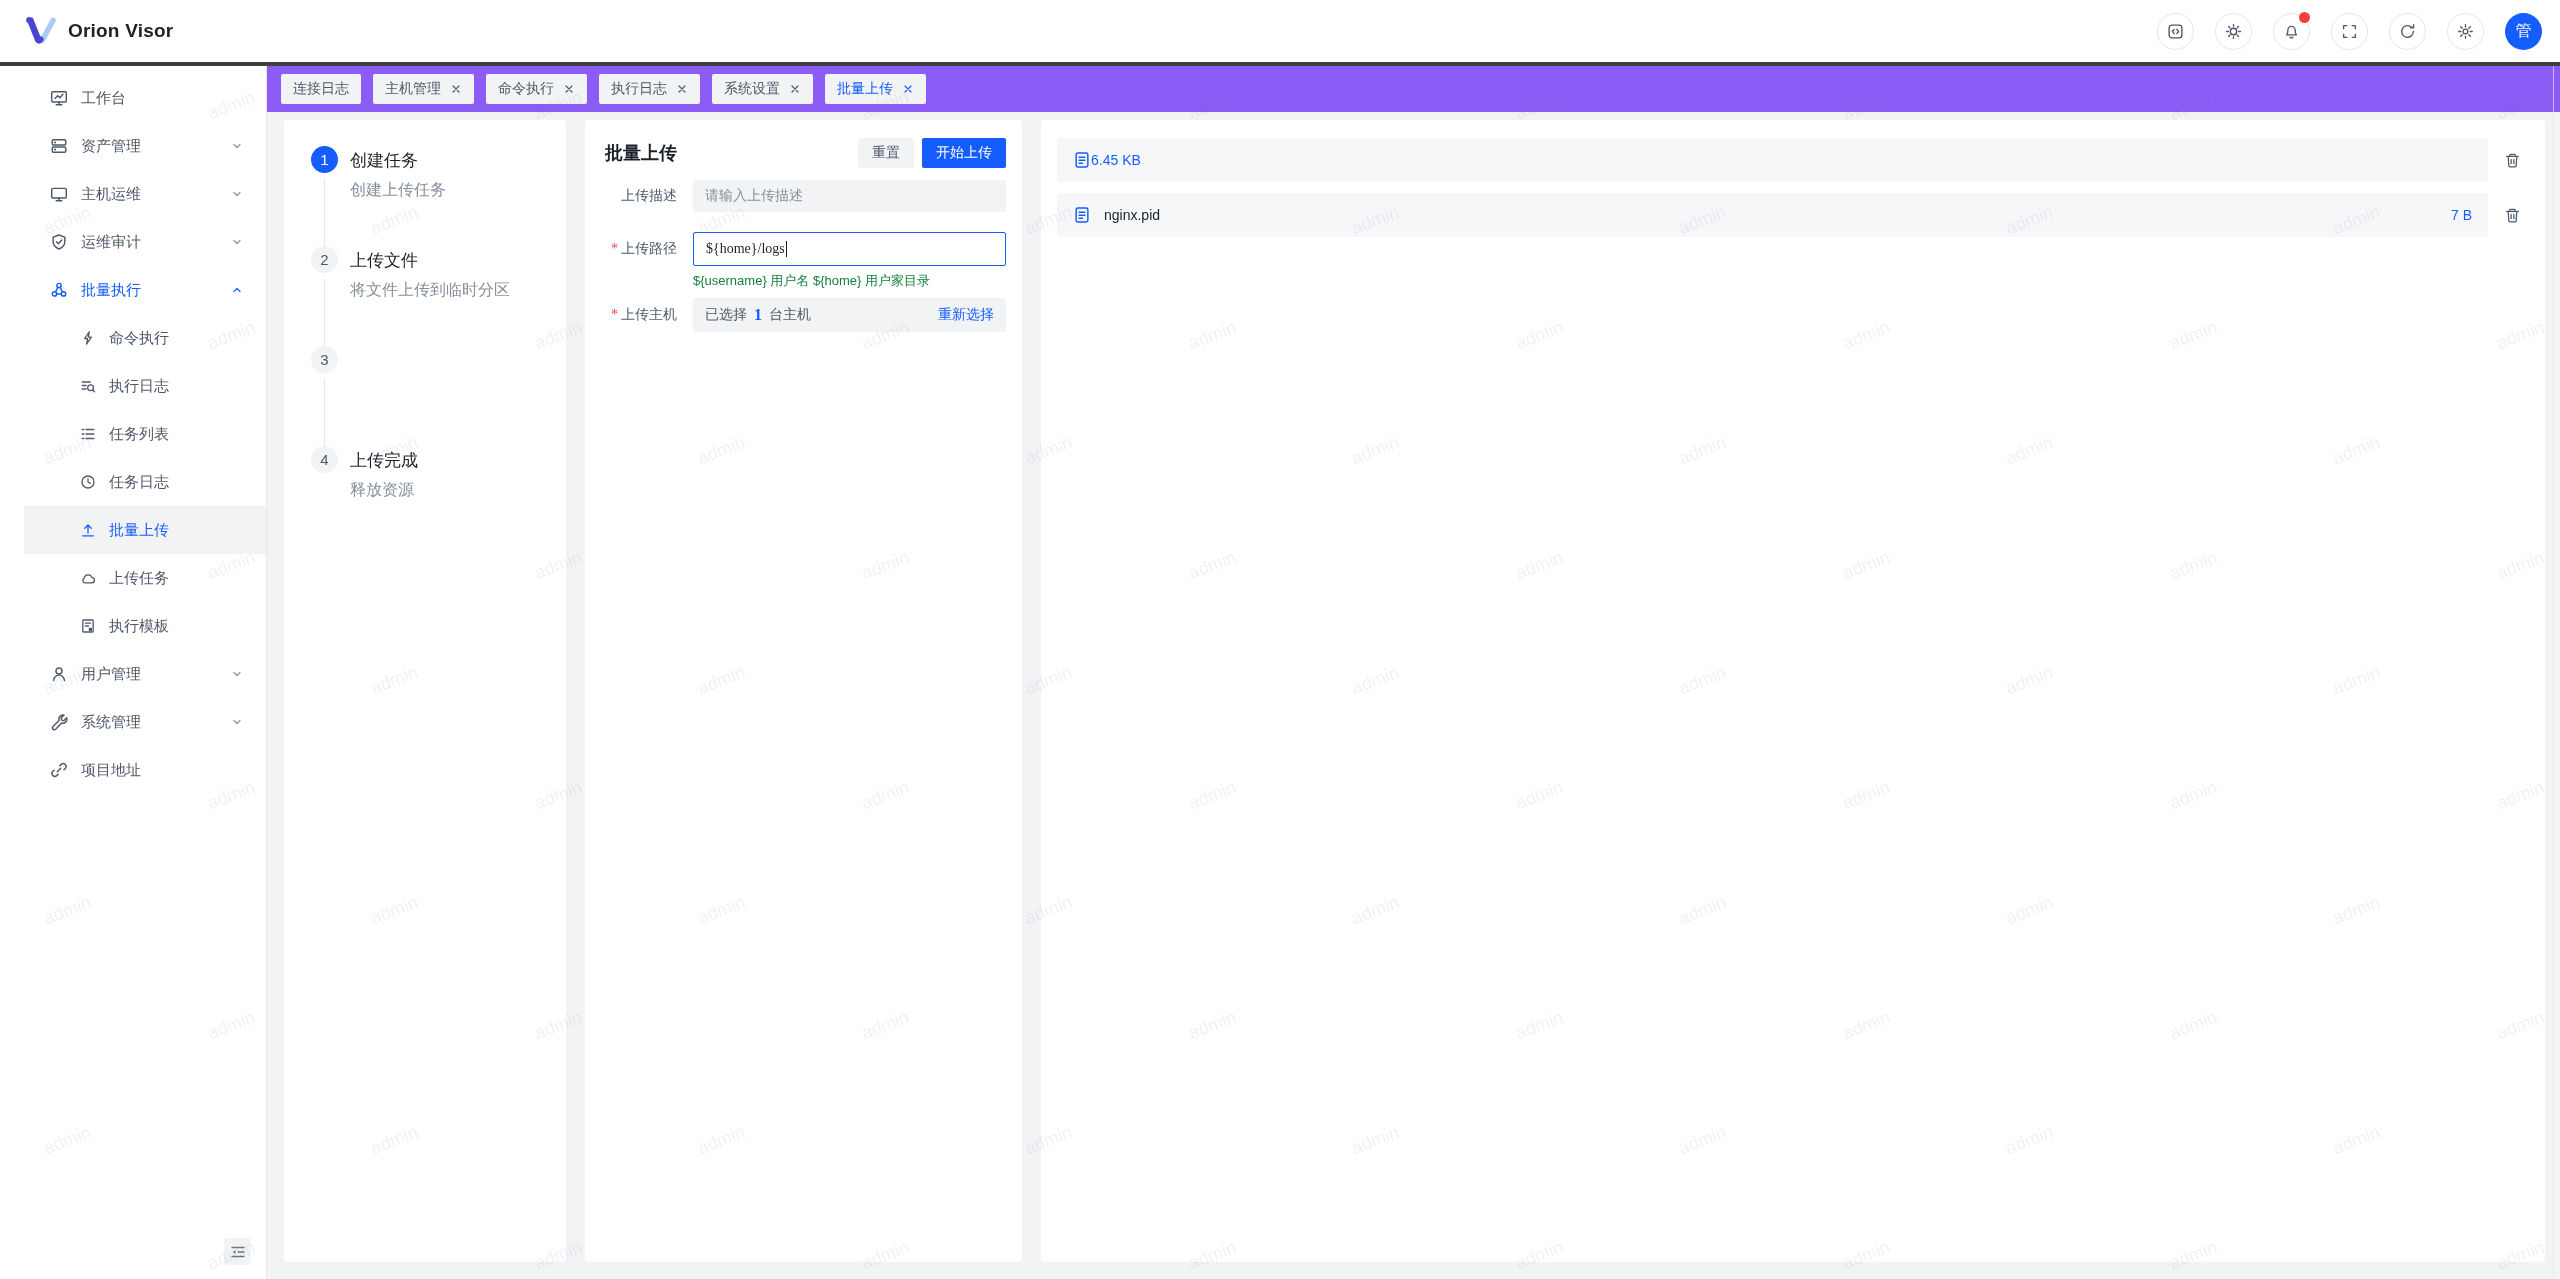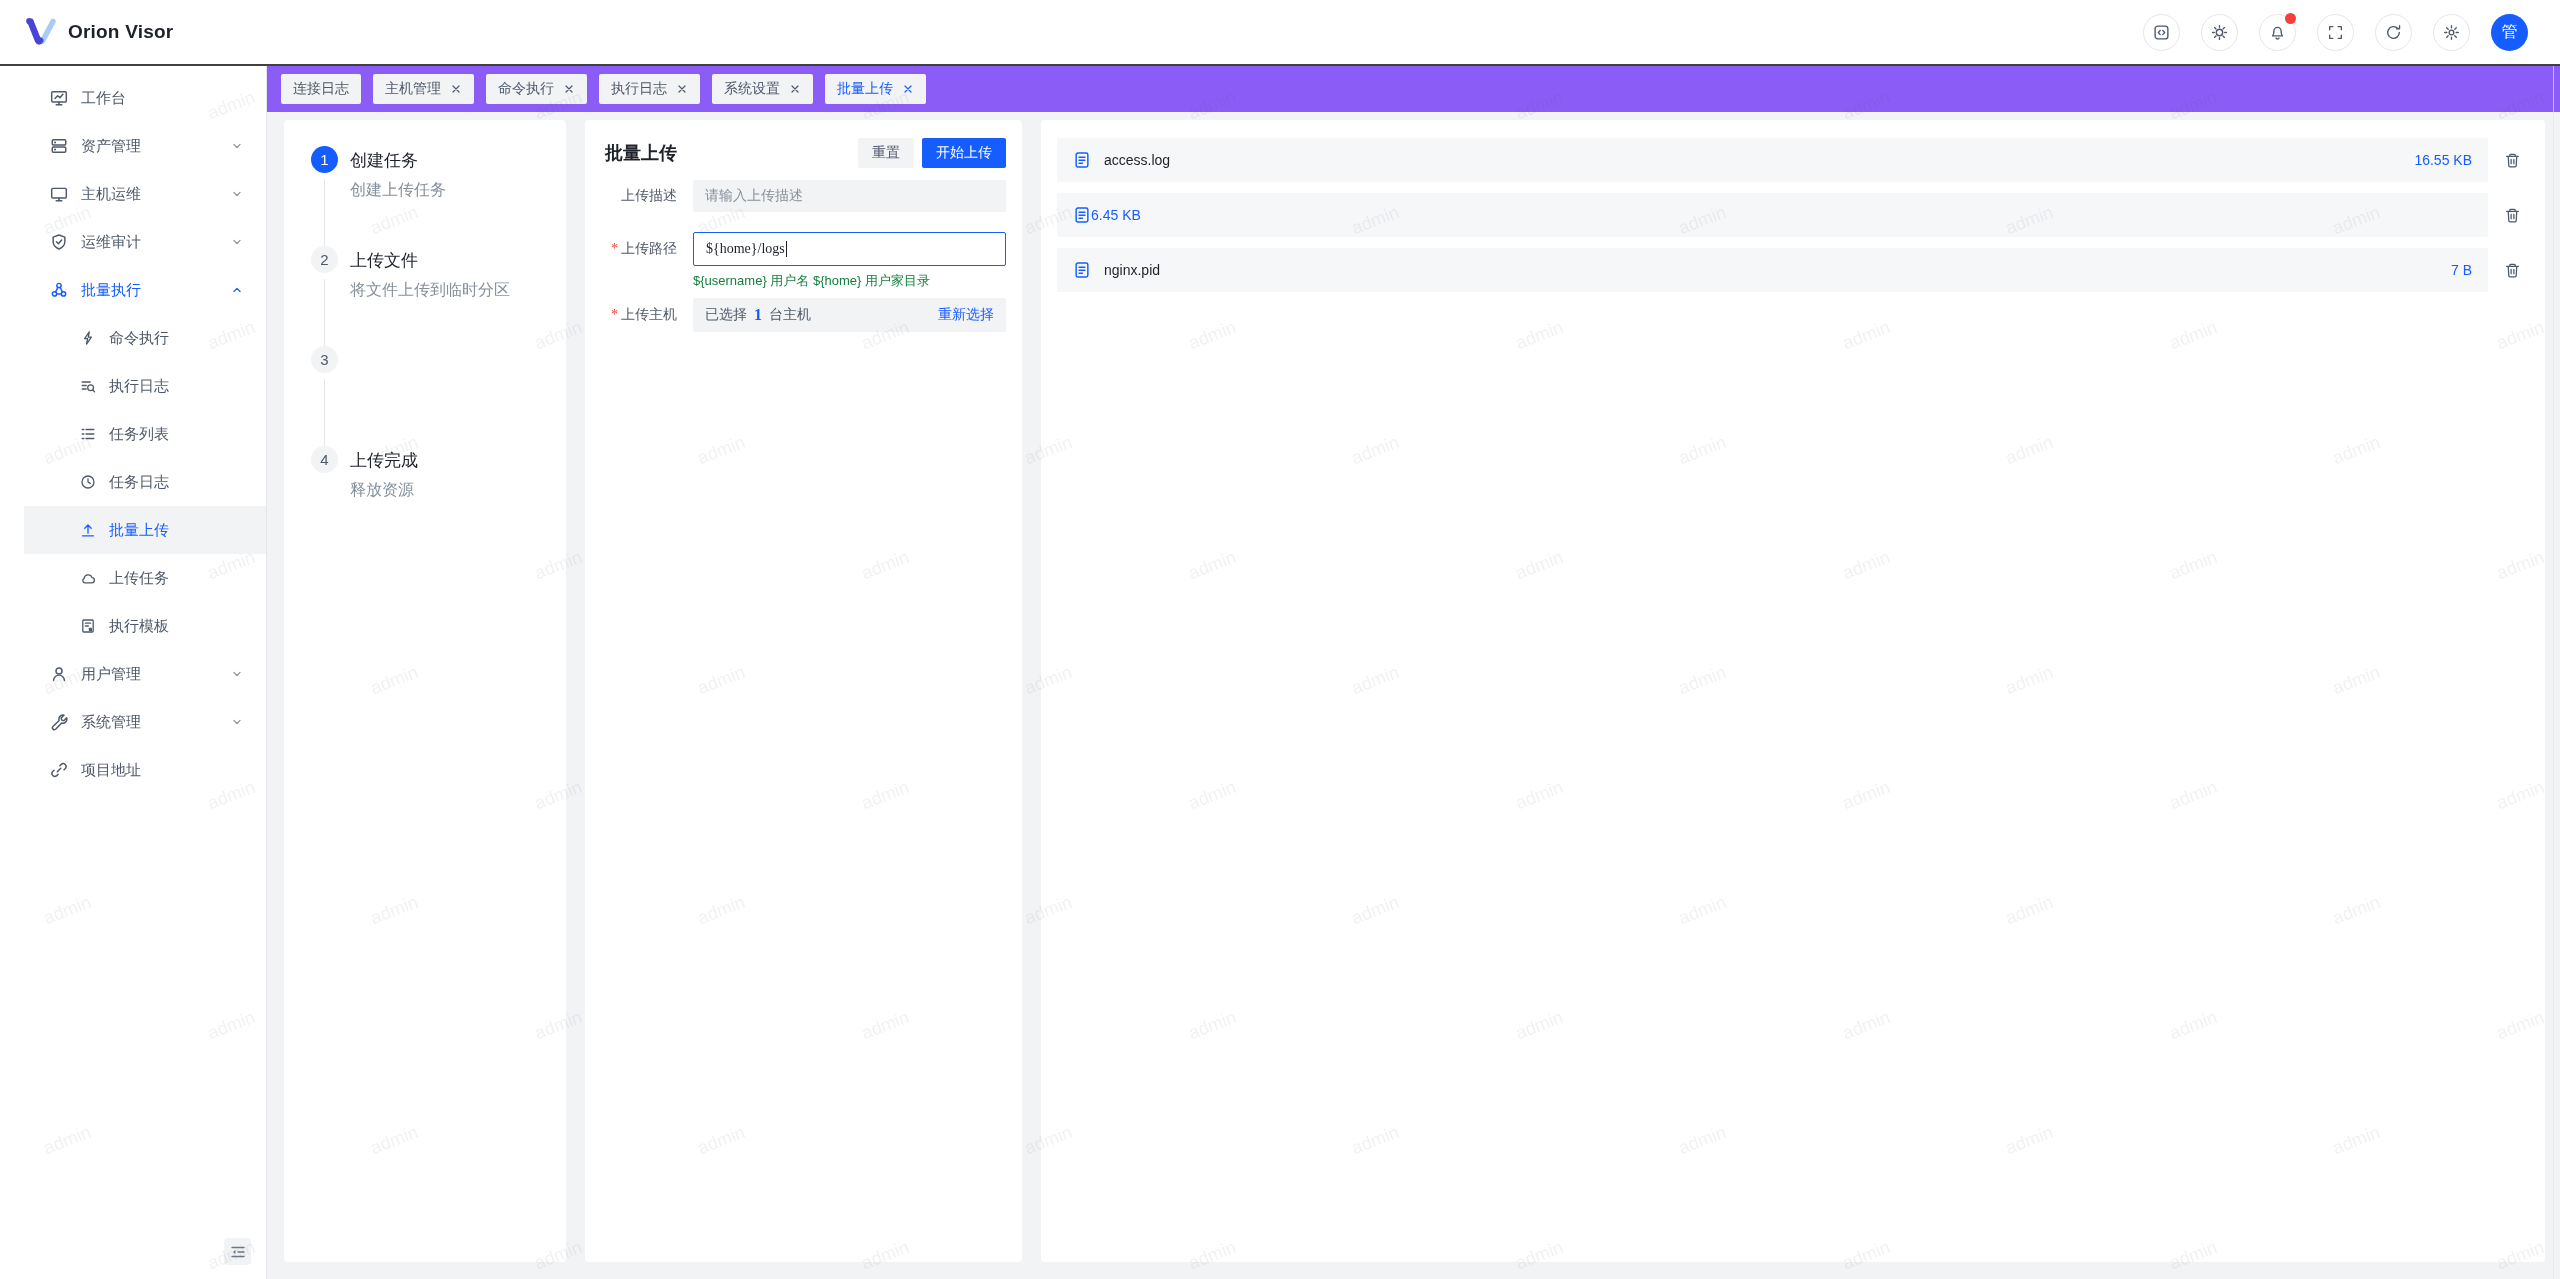--- a/index.html
+++ b/index.html
@@ -2,21 +2,21 @@
 <html><head>
 <meta charset="utf-8">
 <title>Orion Visor</title>
 <style>
   * { margin:0; padding:0; box-sizing:border-box; }
   html,body { width:2560px; height:1279px; overflow:hidden; }
   body { font-family:"Liberation Sans","DejaVu Sans",sans-serif; background:#f2f3f5; color:#1d2129; }
   .page { position:relative; width:2560px; height:1279px; background:#f2f3f5; }
 
   
-  .header { height:66px; background:#fff; border-bottom:2px solid #404040; display:flex; align-items:center; justify-content:space-between; padding:0 32px 0 24px; position:relative; z-index:2; }
+  .header { height:66px; background:#fff; border-bottom:4px solid #404040; display:flex; align-items:center; justify-content:space-between; padding:0 18px 0 24px; position:relative; z-index:2; }
   .logo { display:flex; align-items:center; gap:10px; }
   .logo-title { font-size:19px; font-weight:600; color:#1d2129; letter-spacing:.2px; }
   .header-actions { display:flex; align-items:center; gap:21px; }
   .hicon { position:relative; width:37px; height:37px; border-radius:50%; background:#fff; border:1px solid #e5e6eb; display:flex; align-items:center; justify-content:center; color:#4e5969; cursor:pointer; }
   .badge-dot { position:absolute; top:-2px; right:-1px; width:11px; height:11px; border-radius:50%; background:#f53f3f; }
   .avatar { width:37px; height:37px; border-radius:50%; background:#165dff; color:#fff; font-size:16px; display:flex; align-items:center; justify-content:center; cursor:pointer; }
 
   
   .main { display:flex; height:1213px; }
   .sidebar { width:267px; background:#fff; border-right:1px solid #e5e6eb; padding-top:8px; position:relative; flex:none; }
@@ -398,35 +398,20 @@
                 <span>台主机</span>
                 <span class="host-spacer"></span>
                 <a class="link">重新选择</a>
               </div>
             </div>
           </div>
         </div>
 
         <div class="card files-card">
 
-          <div class="frow-wrap">
-            <div class="frow">
-              <svg width="18" height="18" viewBox="0 0 16 16" fill="none" stroke="#165dff" stroke-width="1.3" stroke-linecap="round">
-                  <rect x="2.8" y="1.8" width="10.4" height="12.4" rx="1.5"></rect>
-                  <path d="M5.4 5.5h5.2M5.4 8.2h5.2M5.4 10.9h3"></path>
-                </svg>
-              <span class="fname">access.log</span>
-              <span class="fsize">16.55 KB</span>
-            </div>
-            <button class="fdel">
-              <svg width="17" height="17" viewBox="0 0 16 16" fill="none" stroke="currentColor" stroke-width="1.2" stroke-linecap="round" stroke-linejoin="round">
-                  <path d="M2.5 4.2h11M5.5 4.2V3a.8.8 0 0 1 .8-.8h3.4a.8.8 0 0 1 .8.8v1.2M4 4.2l.5 8.6a1.2 1.2 0 0 0 1.2 1.2h4.6a1.2 1.2 0 0 0 1.2-1.2l.5-8.6M6.7 7v4M9.3 7v4"></path>
-                </svg>
-            </button>
-          </div>
           <div class="frow-wrap">
             <div class="frow">
               <svg width="18" height="18" viewBox="0 0 16 16" fill="none" stroke="#165dff" stroke-width="1.3" stroke-linecap="round">
                   <rect x="2.8" y="1.8" width="10.4" height="12.4" rx="1.5"></rect>
                   <path d="M5.4 5.5h5.2M5.4 8.2h5.2M5.4 10.9h3"></path>
                 </svg>
               <span class="fsize">6.45 KB</span>
             </div>
             <button class="fdel">
               <svg width="17" height="17" viewBox="0 0 16 16" fill="none" stroke="currentColor" stroke-width="1.2" stroke-linecap="round" stroke-linejoin="round">

